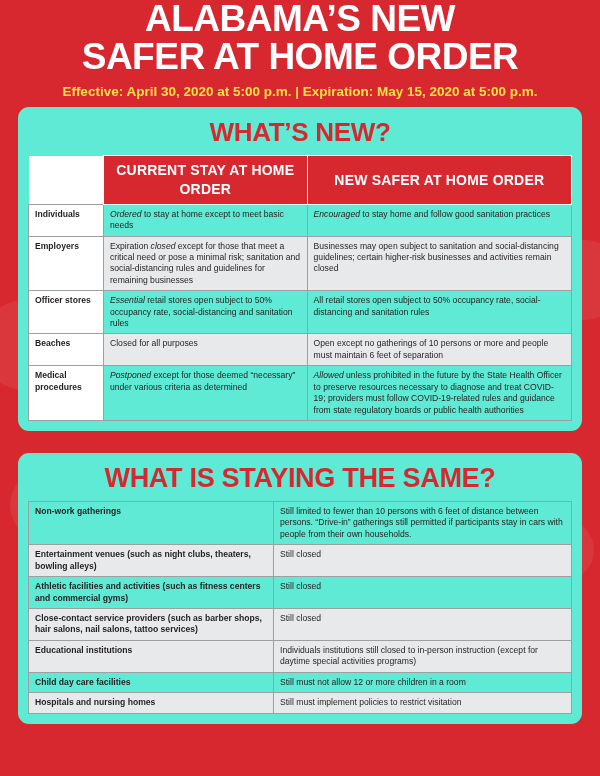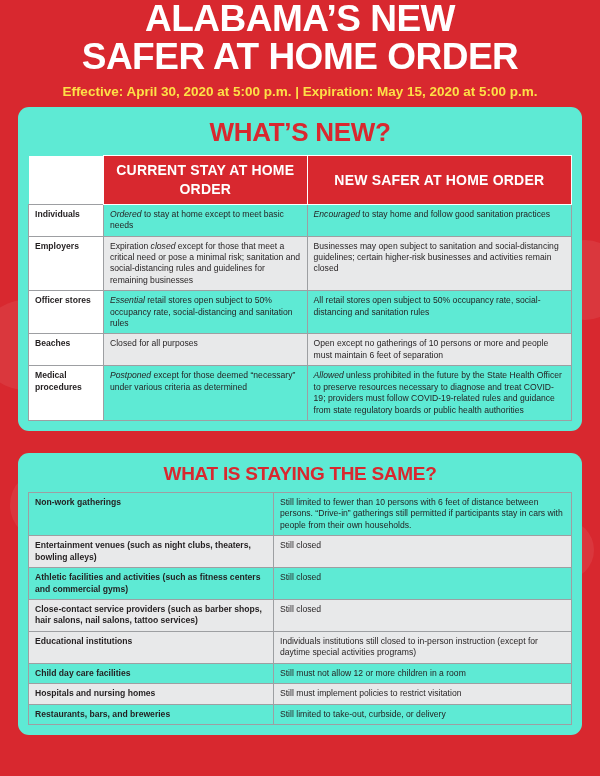--- a/index.html
+++ b/index.html
@@ -64,21 +64,21 @@
   }
   .panel-title {
     text-align: center;
     color: #d8282f;
     font-weight: bold;
     font-size: 26px;
     letter-spacing: -0.3px;
     margin: 4px 0 7px 0;
     text-transform: uppercase;
   }
-  .panel-title.wide { font-size: 19px; }
+  .panel-title.wide { font-size: 27px; }
 
   table {
     width: 100%;
     border-collapse: collapse;
     font-size: 8.6px;
     color: #231f20;
     line-height: 1.33;
   }
   th {
     background: #d8282f;
@@ -195,21 +195,17 @@
           <td>Individuals institutions still closed to in-person instruction (except for daytime special activities programs)</td>
         </tr>
         <tr>
           <td class="left">Child day care facilities</td>
           <td>Still must not allow 12 or more children in a room</td>
         </tr>
         <tr class="alt">
           <td class="left alt">Hospitals and nursing homes</td>
           <td>Still must implement policies to restrict visitation</td>
         </tr>
-        <tr>
-          <td class="left">Restaurants, bars, and breweries</td>
-          <td>Still limited to take-out, curbside, or delivery</td>
-        </tr>
       </tbody>
     </table>
   </div>
 
 </div>
 
 </body></html>

